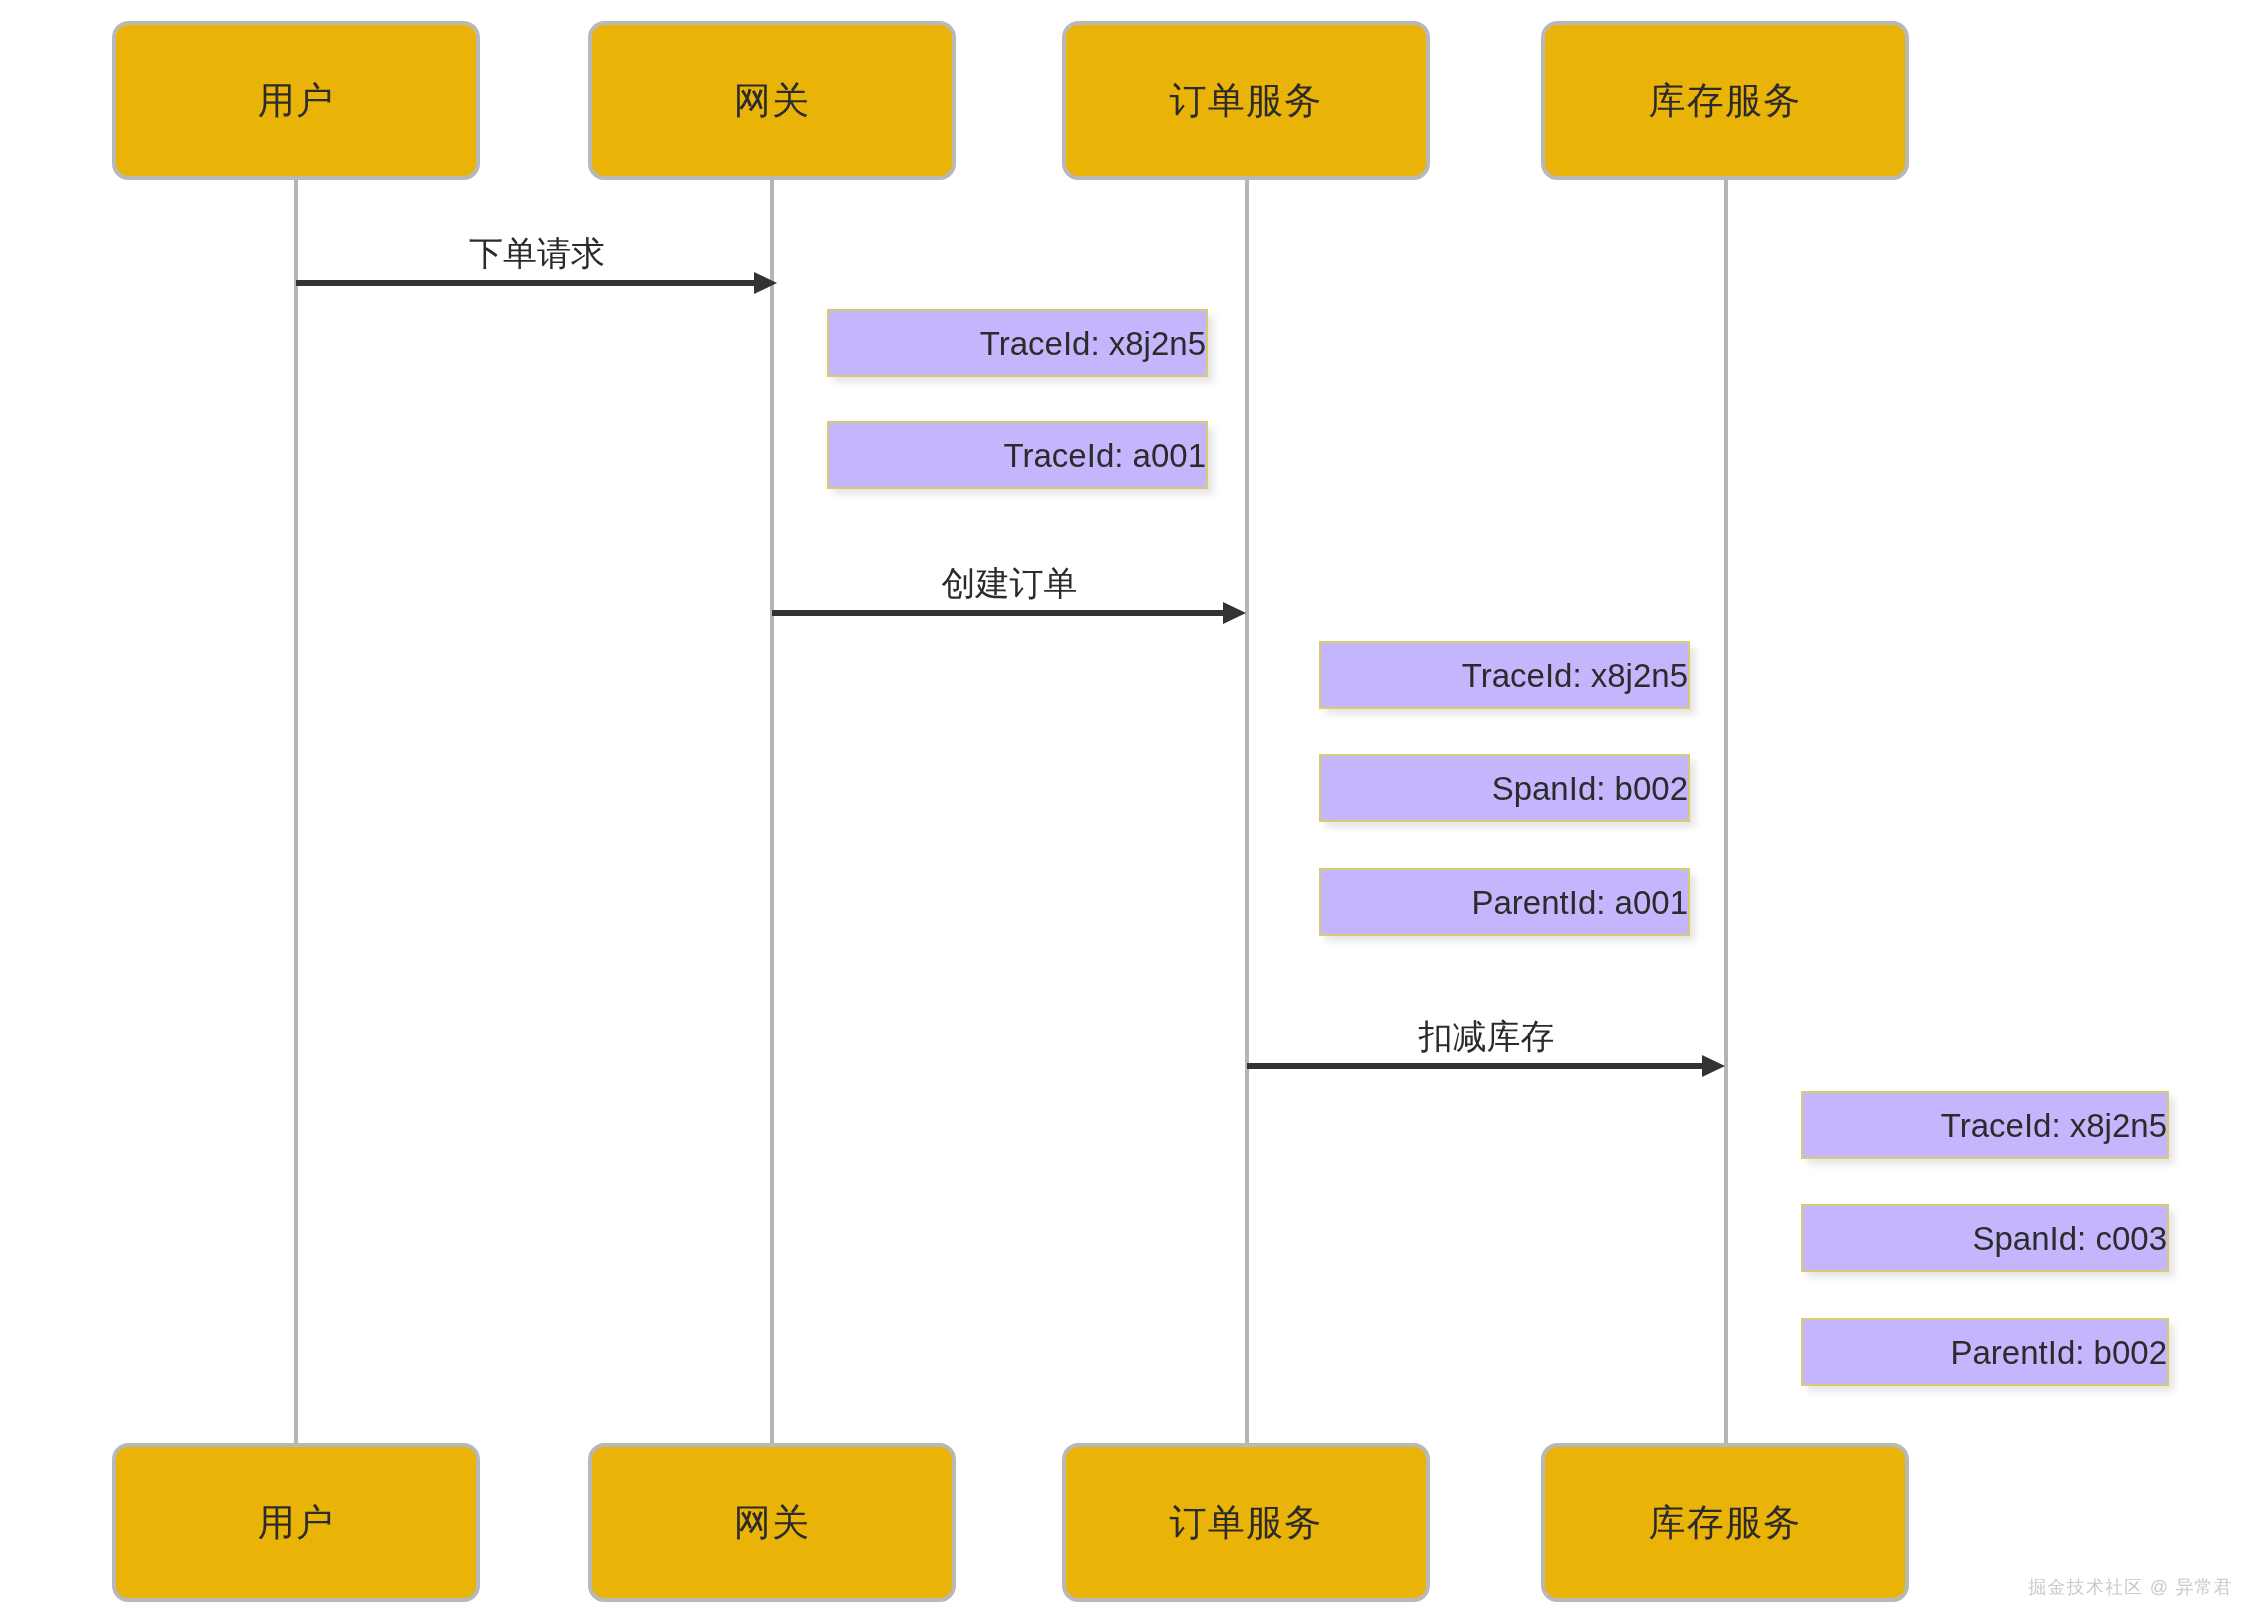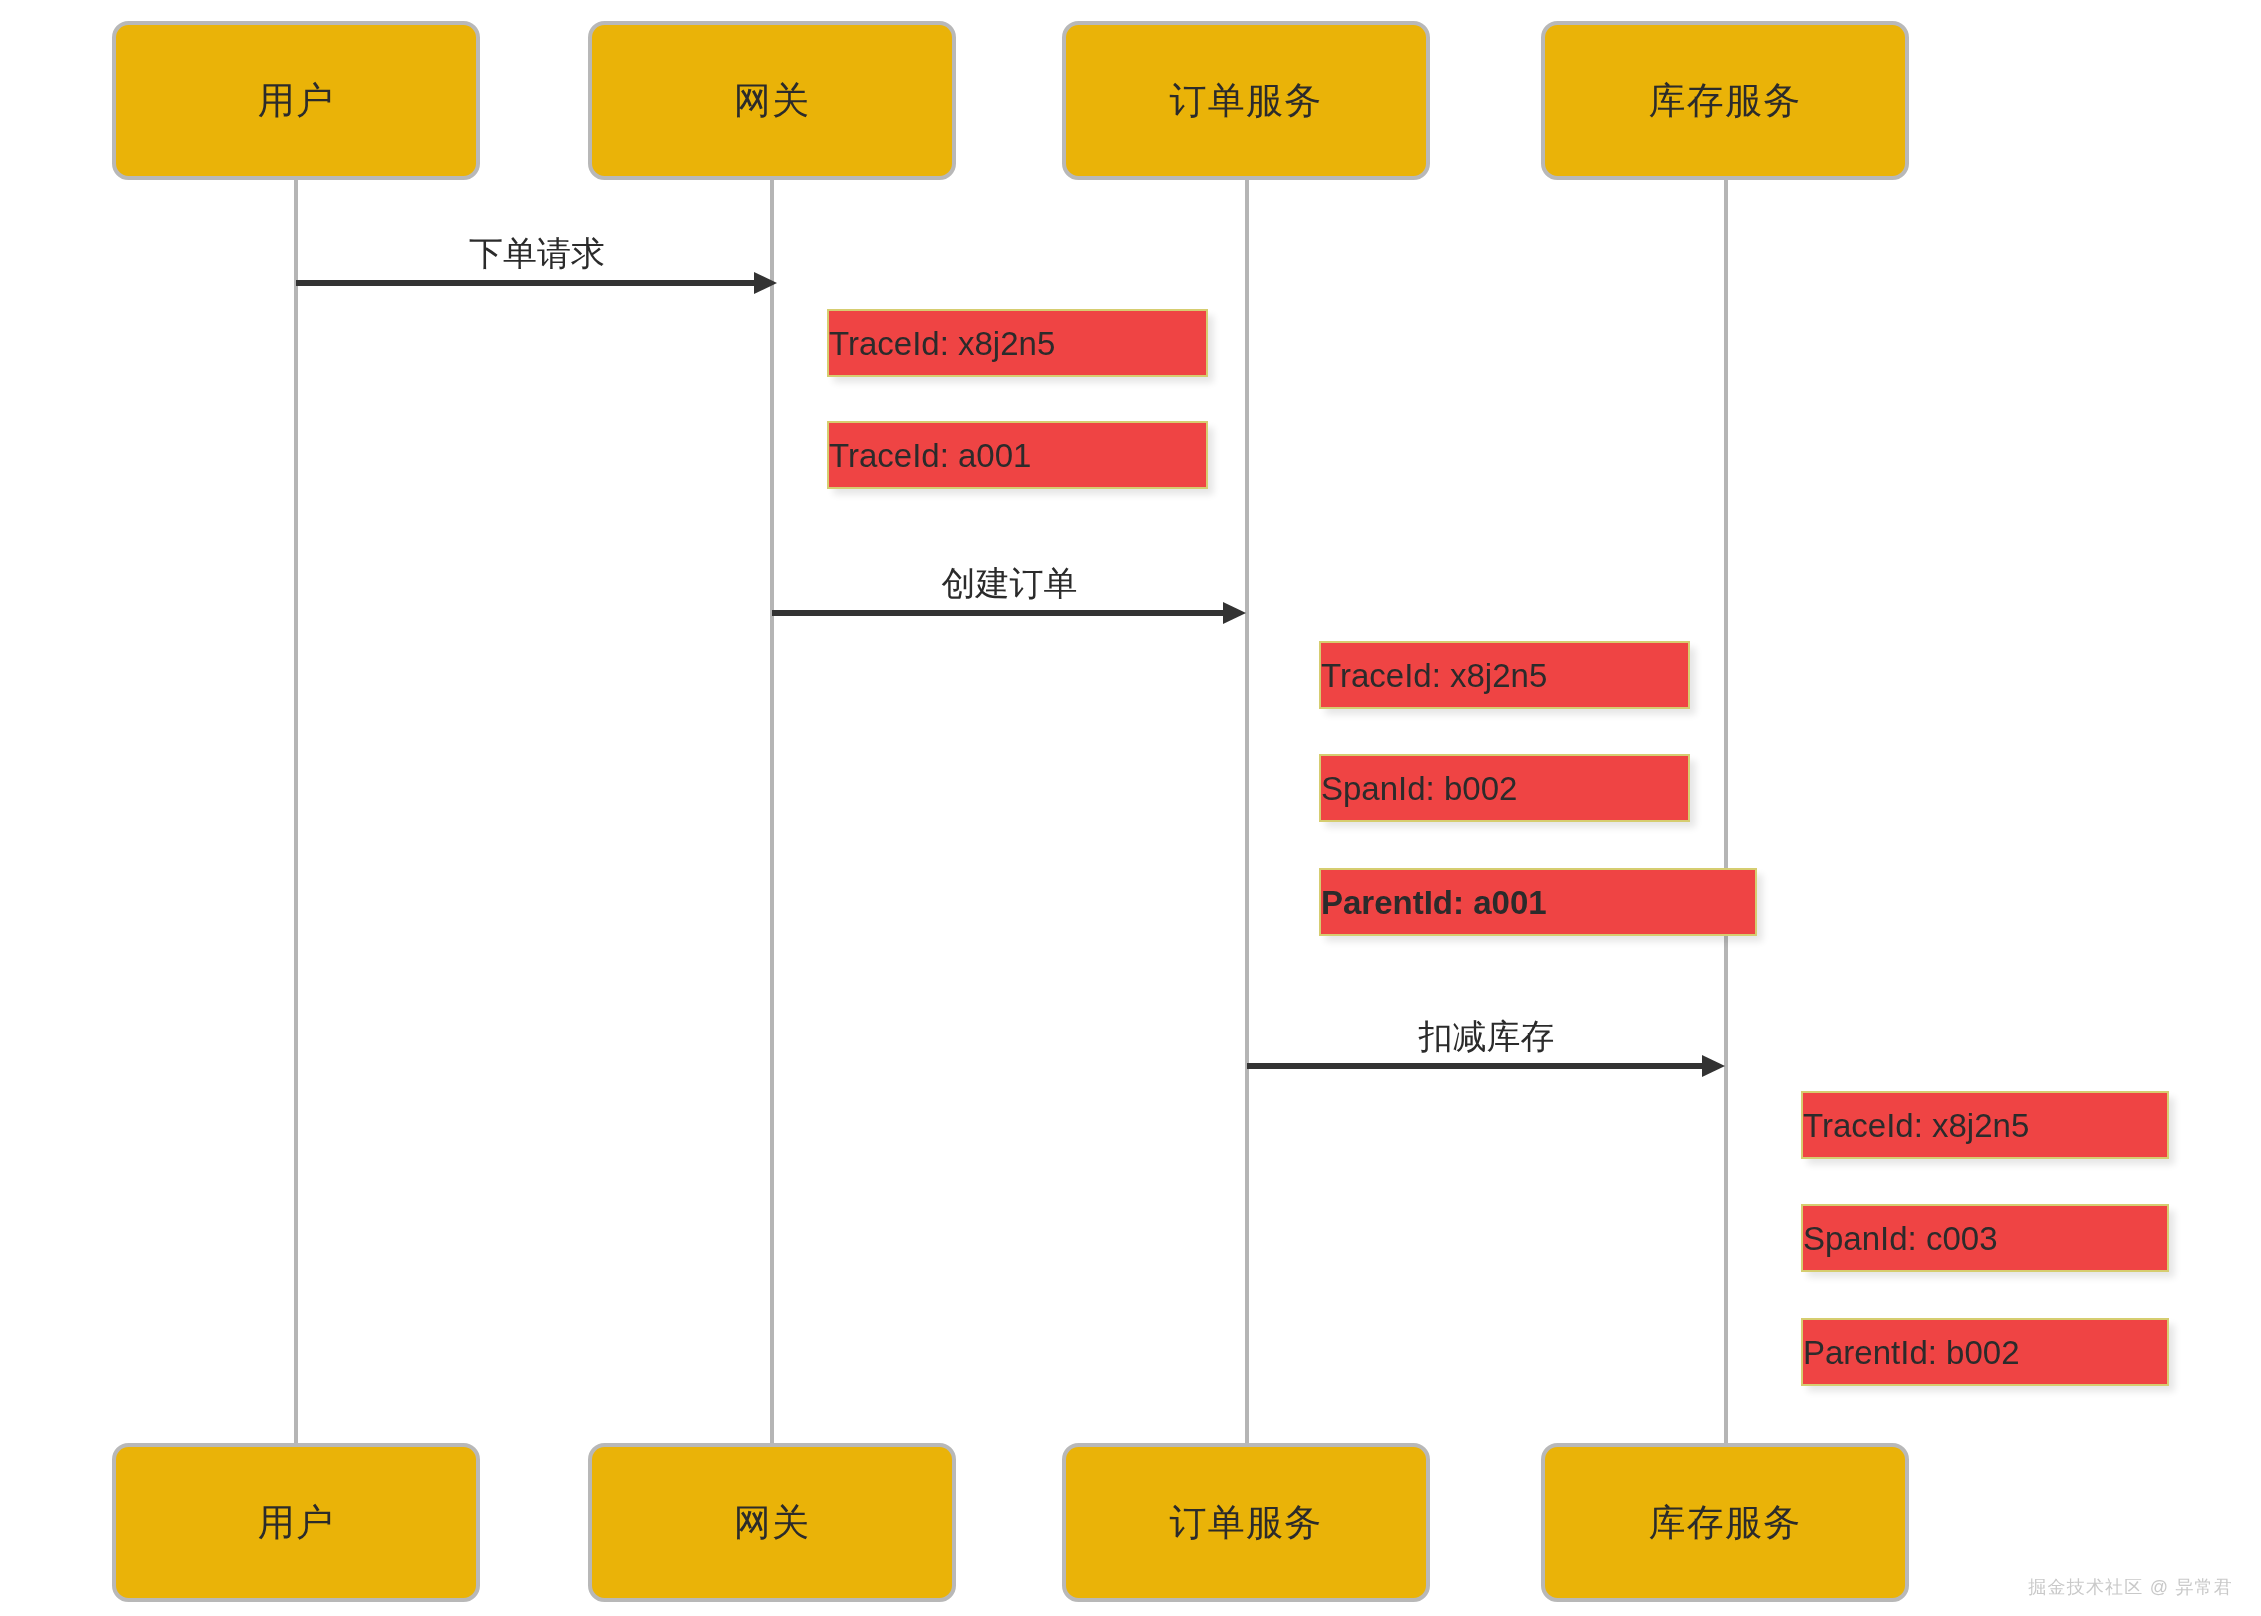--- a/index.html
+++ b/index.html
@@ -50,23 +50,23 @@
     white-space:nowrap;
     line-height:1;
   }
 
   
   .note{
     position:absolute;
     box-sizing:border-box;
     height:68px;
     border:2.9px solid #d6cd70;
-    background:#ef4444;
+    background:#c4b5fd;
     box-shadow:5.9px 5.9px 7px rgba(0,0,0,0.10);
-    display:flex;align-items:center;justify-content:flex-start;
+    display:flex;align-items:center;justify-content:flex-end;
   }
   .note .ntext{
     font-size:33px;
     color:#2b2b2b;
     white-space:nowrap;
     line-height:1;
   }
 
   
   #watermark{
@@ -139,21 +139,21 @@
   <div class="note" style="left:827px; top:421px; width:381px;">
     <span class="ntext">TraceId: a001</span>
   </div>
 
   <div class="note" style="left:1319px; top:641px; width:371px;">
     <span class="ntext">TraceId: x8j2n5</span>
   </div>
   <div class="note" style="left:1319px; top:754px; width:371px;">
     <span class="ntext">SpanId: b002</span>
   </div>
-  <div class="note" style="left:1319px; top:868px; width:438px;font-weight:bold;">
+  <div class="note" style="left:1319px; top:868px; width:371px;">
     <span class="ntext">ParentId: a001</span>
   </div>
 
   <div class="note" style="left:1801px; top:1091px; width:368px;">
     <span class="ntext">TraceId: x8j2n5</span>
   </div>
   <div class="note" style="left:1801px; top:1204px; width:368px;">
     <span class="ntext">SpanId: c003</span>
   </div>
   <div class="note" style="left:1801px; top:1318px; width:368px;">

